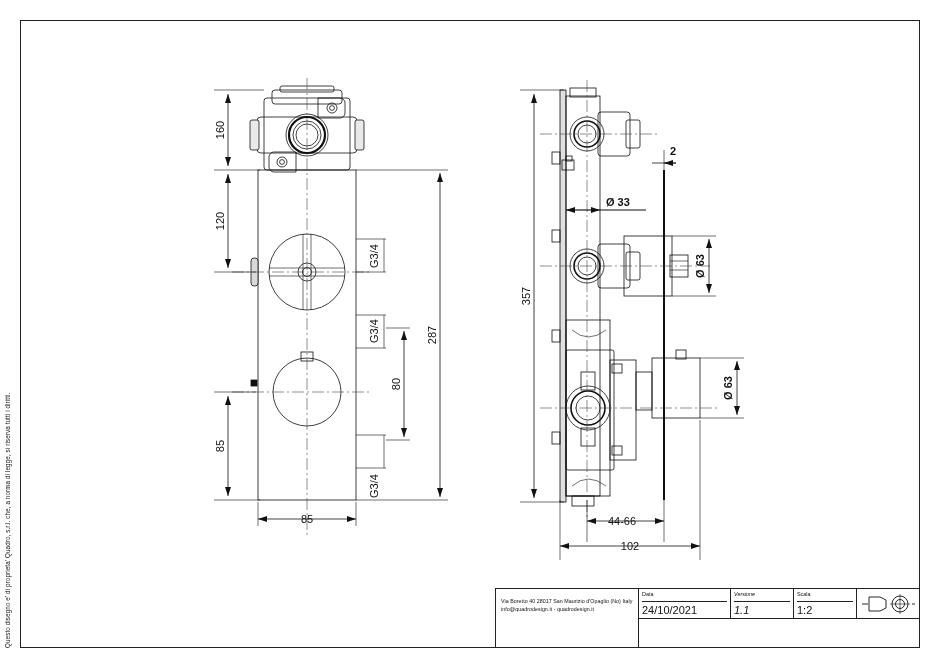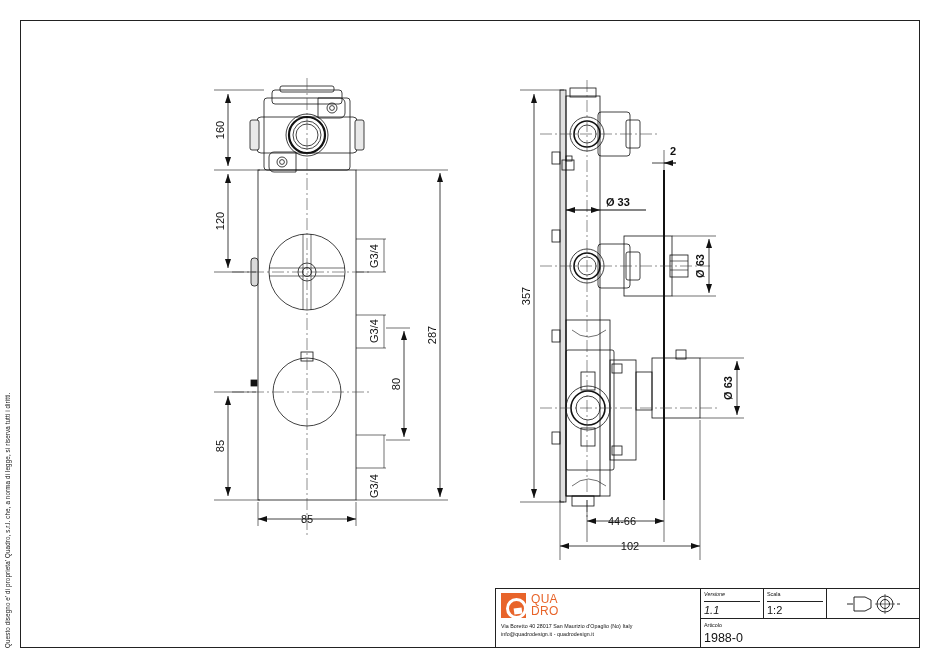--- a/index.html
+++ b/index.html
@@ -324,36 +324,33 @@
       <text x="704" y="266" text-anchor="middle" transform="rotate(-90 704 266)" font-weight="bold">Ø 63</text>
       <text x="732" y="388" text-anchor="middle" transform="rotate(-90 732 388)" font-weight="bold">Ø 63</text>
       <text x="622" y="525" text-anchor="middle">44-66</text>
       <text x="630" y="550" text-anchor="middle">102</text>
     </g>
   </svg>
 
   <div id="titleblock">
 
     <div id="logo-cell">
-      <div class="logo-row">
-        <div class="logo-mark"></div>
-        <div class="logo-words">
-          <div>QUA</div>
-          <div>DRO</div>
-        </div>
-      </div>
       <div class="addr">
         <div>Via Boretto 40  28017 San Maurizio d'Opaglio (No) Italy</div>
         <div>info@quadrodesign.it  -  quadrodesign.it</div>
       </div>
     </div>
 
     <div id="fields-cell">
       <div class="row-top">
 
+        <div class="fld w-data">
+          <span class="lbl">Data</span>
+          <span class="val">24/10/2021</span>
+        </div>
 
         <div class="fld w-vers">
           <span class="lbl">Versione</span>
           <span class="val">1.1</span>
         </div>
 
         <div class="fld w-scala">
           <span class="lbl">Scala</span>
           <span class="val">1:2</span>
         </div>
@@ -365,20 +362,16 @@
               <path d="M9,4 H20 L26,7 V15 L20,18 H9 Z"></path>
               <circle cx="40" cy="11" r="8"></circle>
               <circle cx="40" cy="11" r="4.5"></circle>
               <path d="M30,11 H50 M40,1 V21" stroke-width="0.6"></path>
               <path d="M52,11 H55"></path>
             </g>
           </svg>
         </div>
       </div>
 
-      <div class="row-bot">
-        <span class="lbl">Articolo</span>
-        <span class="val">1988-0</span>
-      </div>
     </div>
   </div>
 
 </div>
 
 </body></html>

